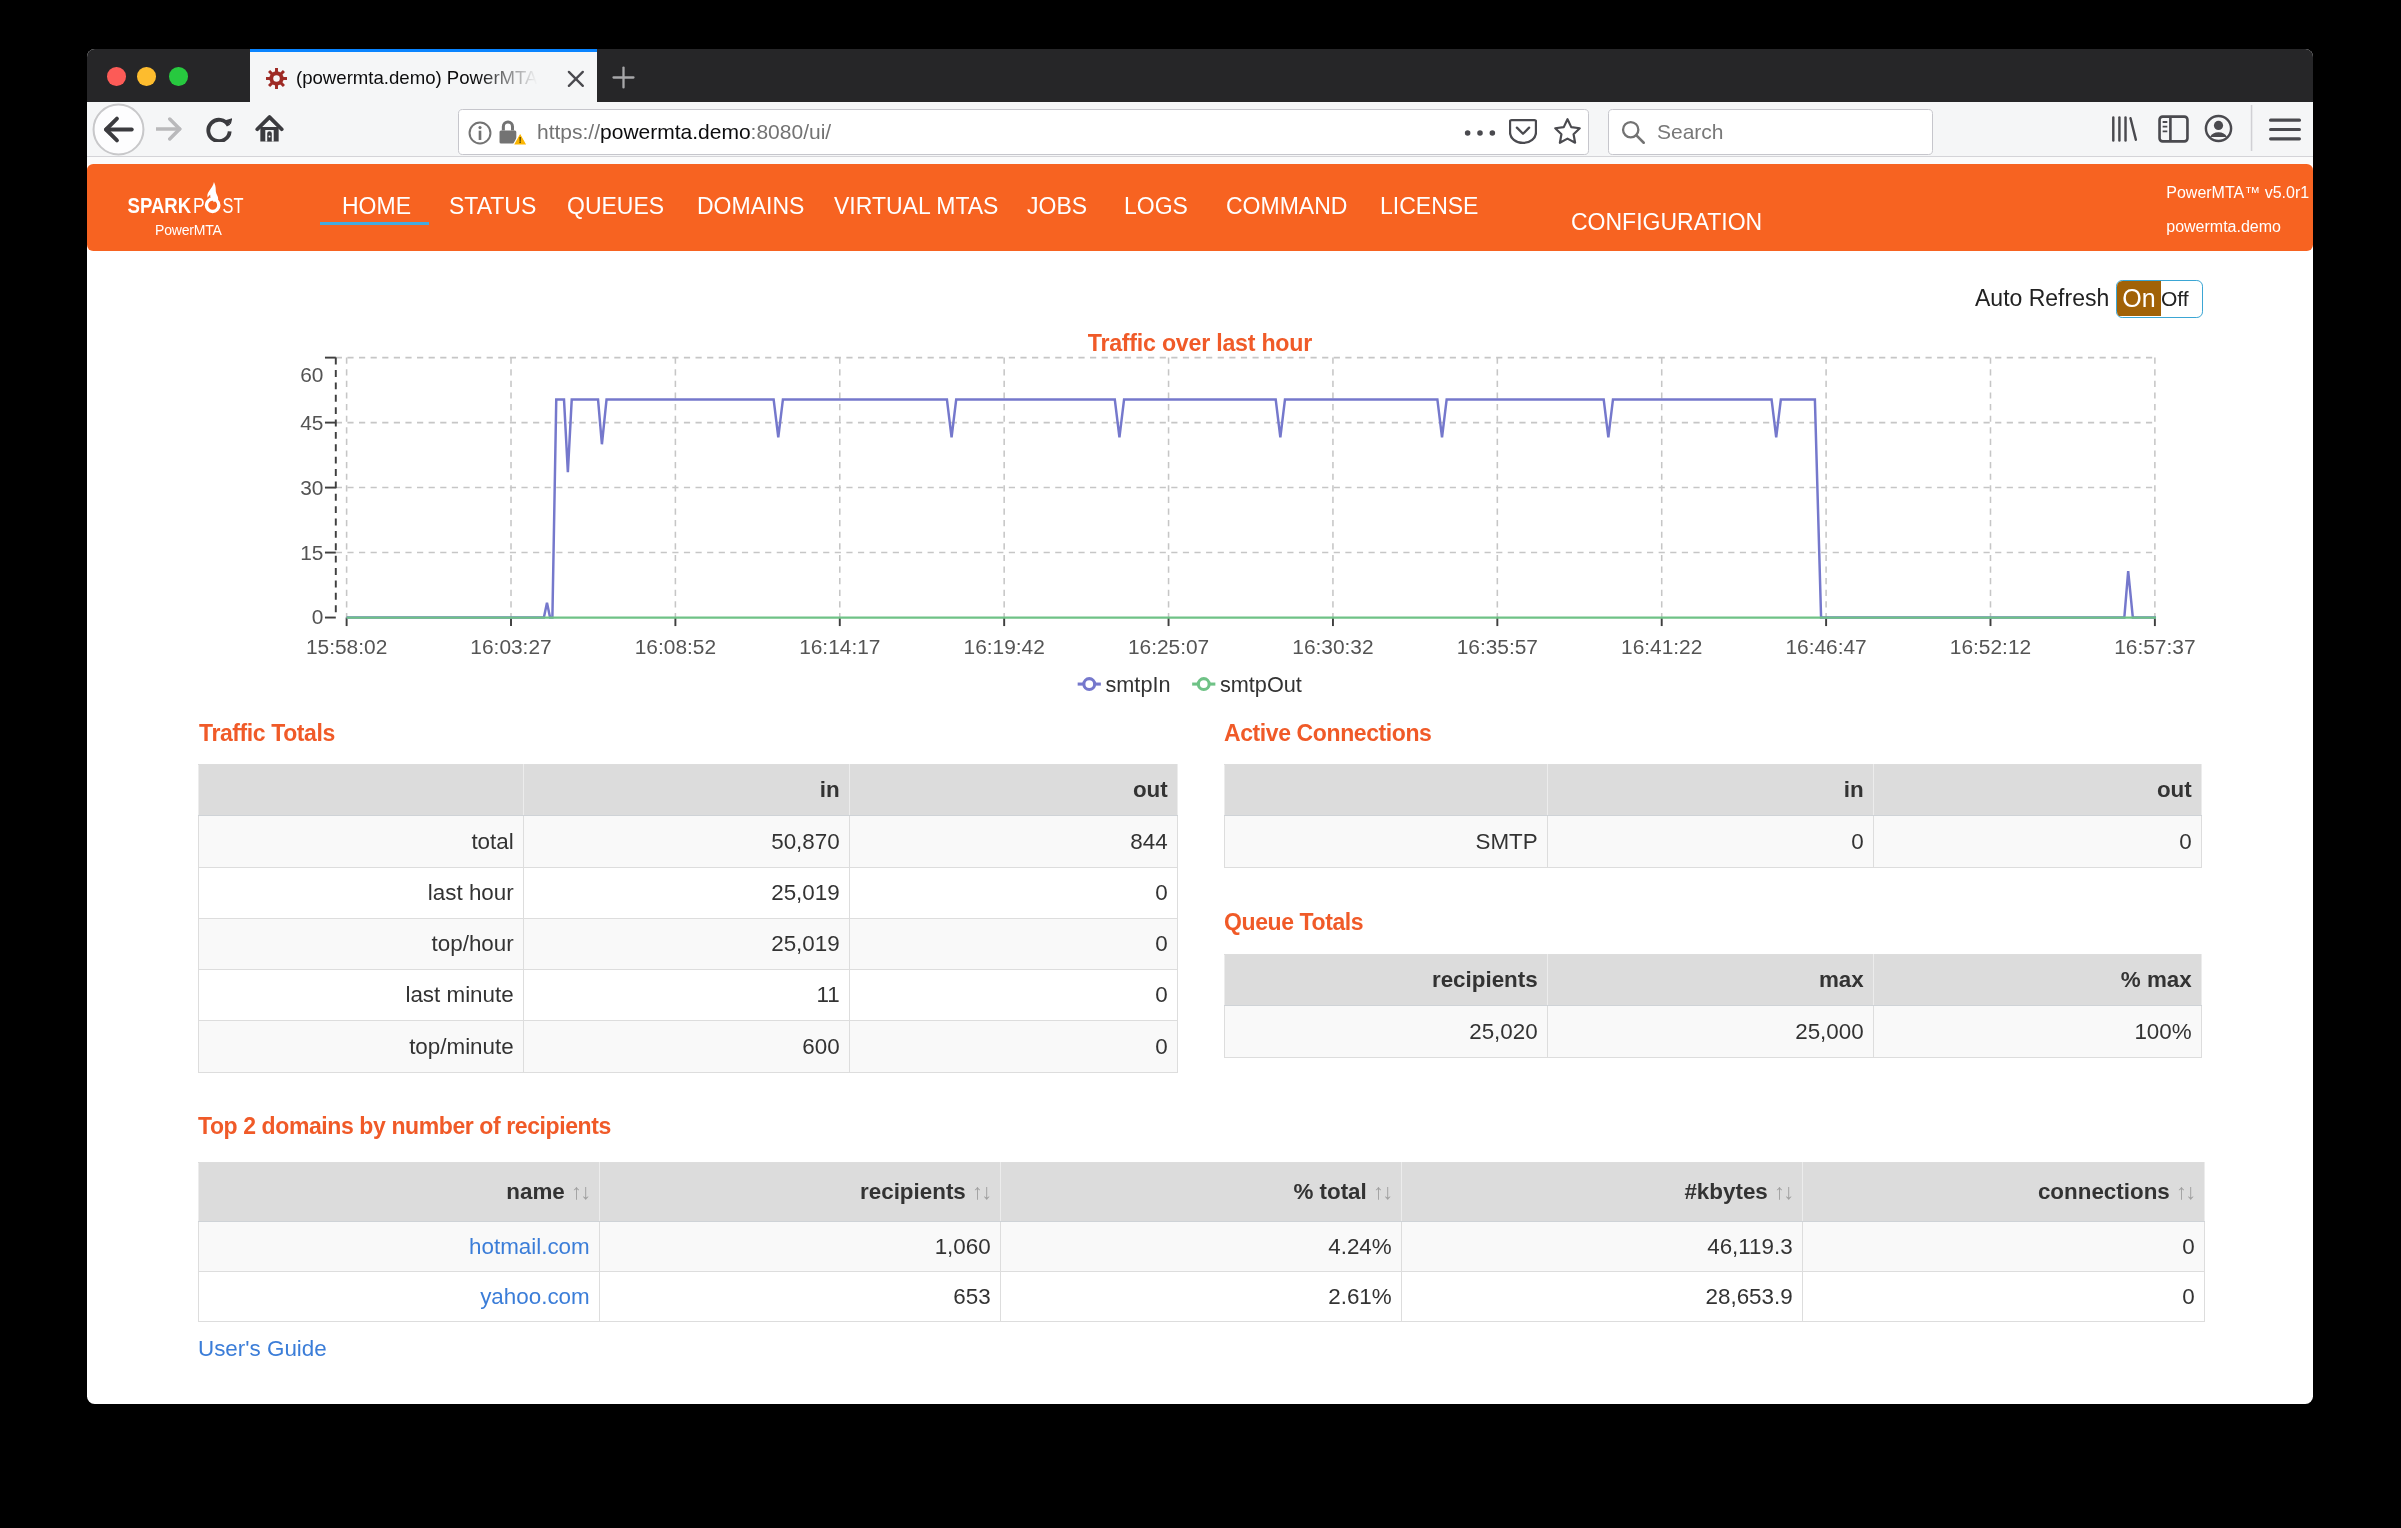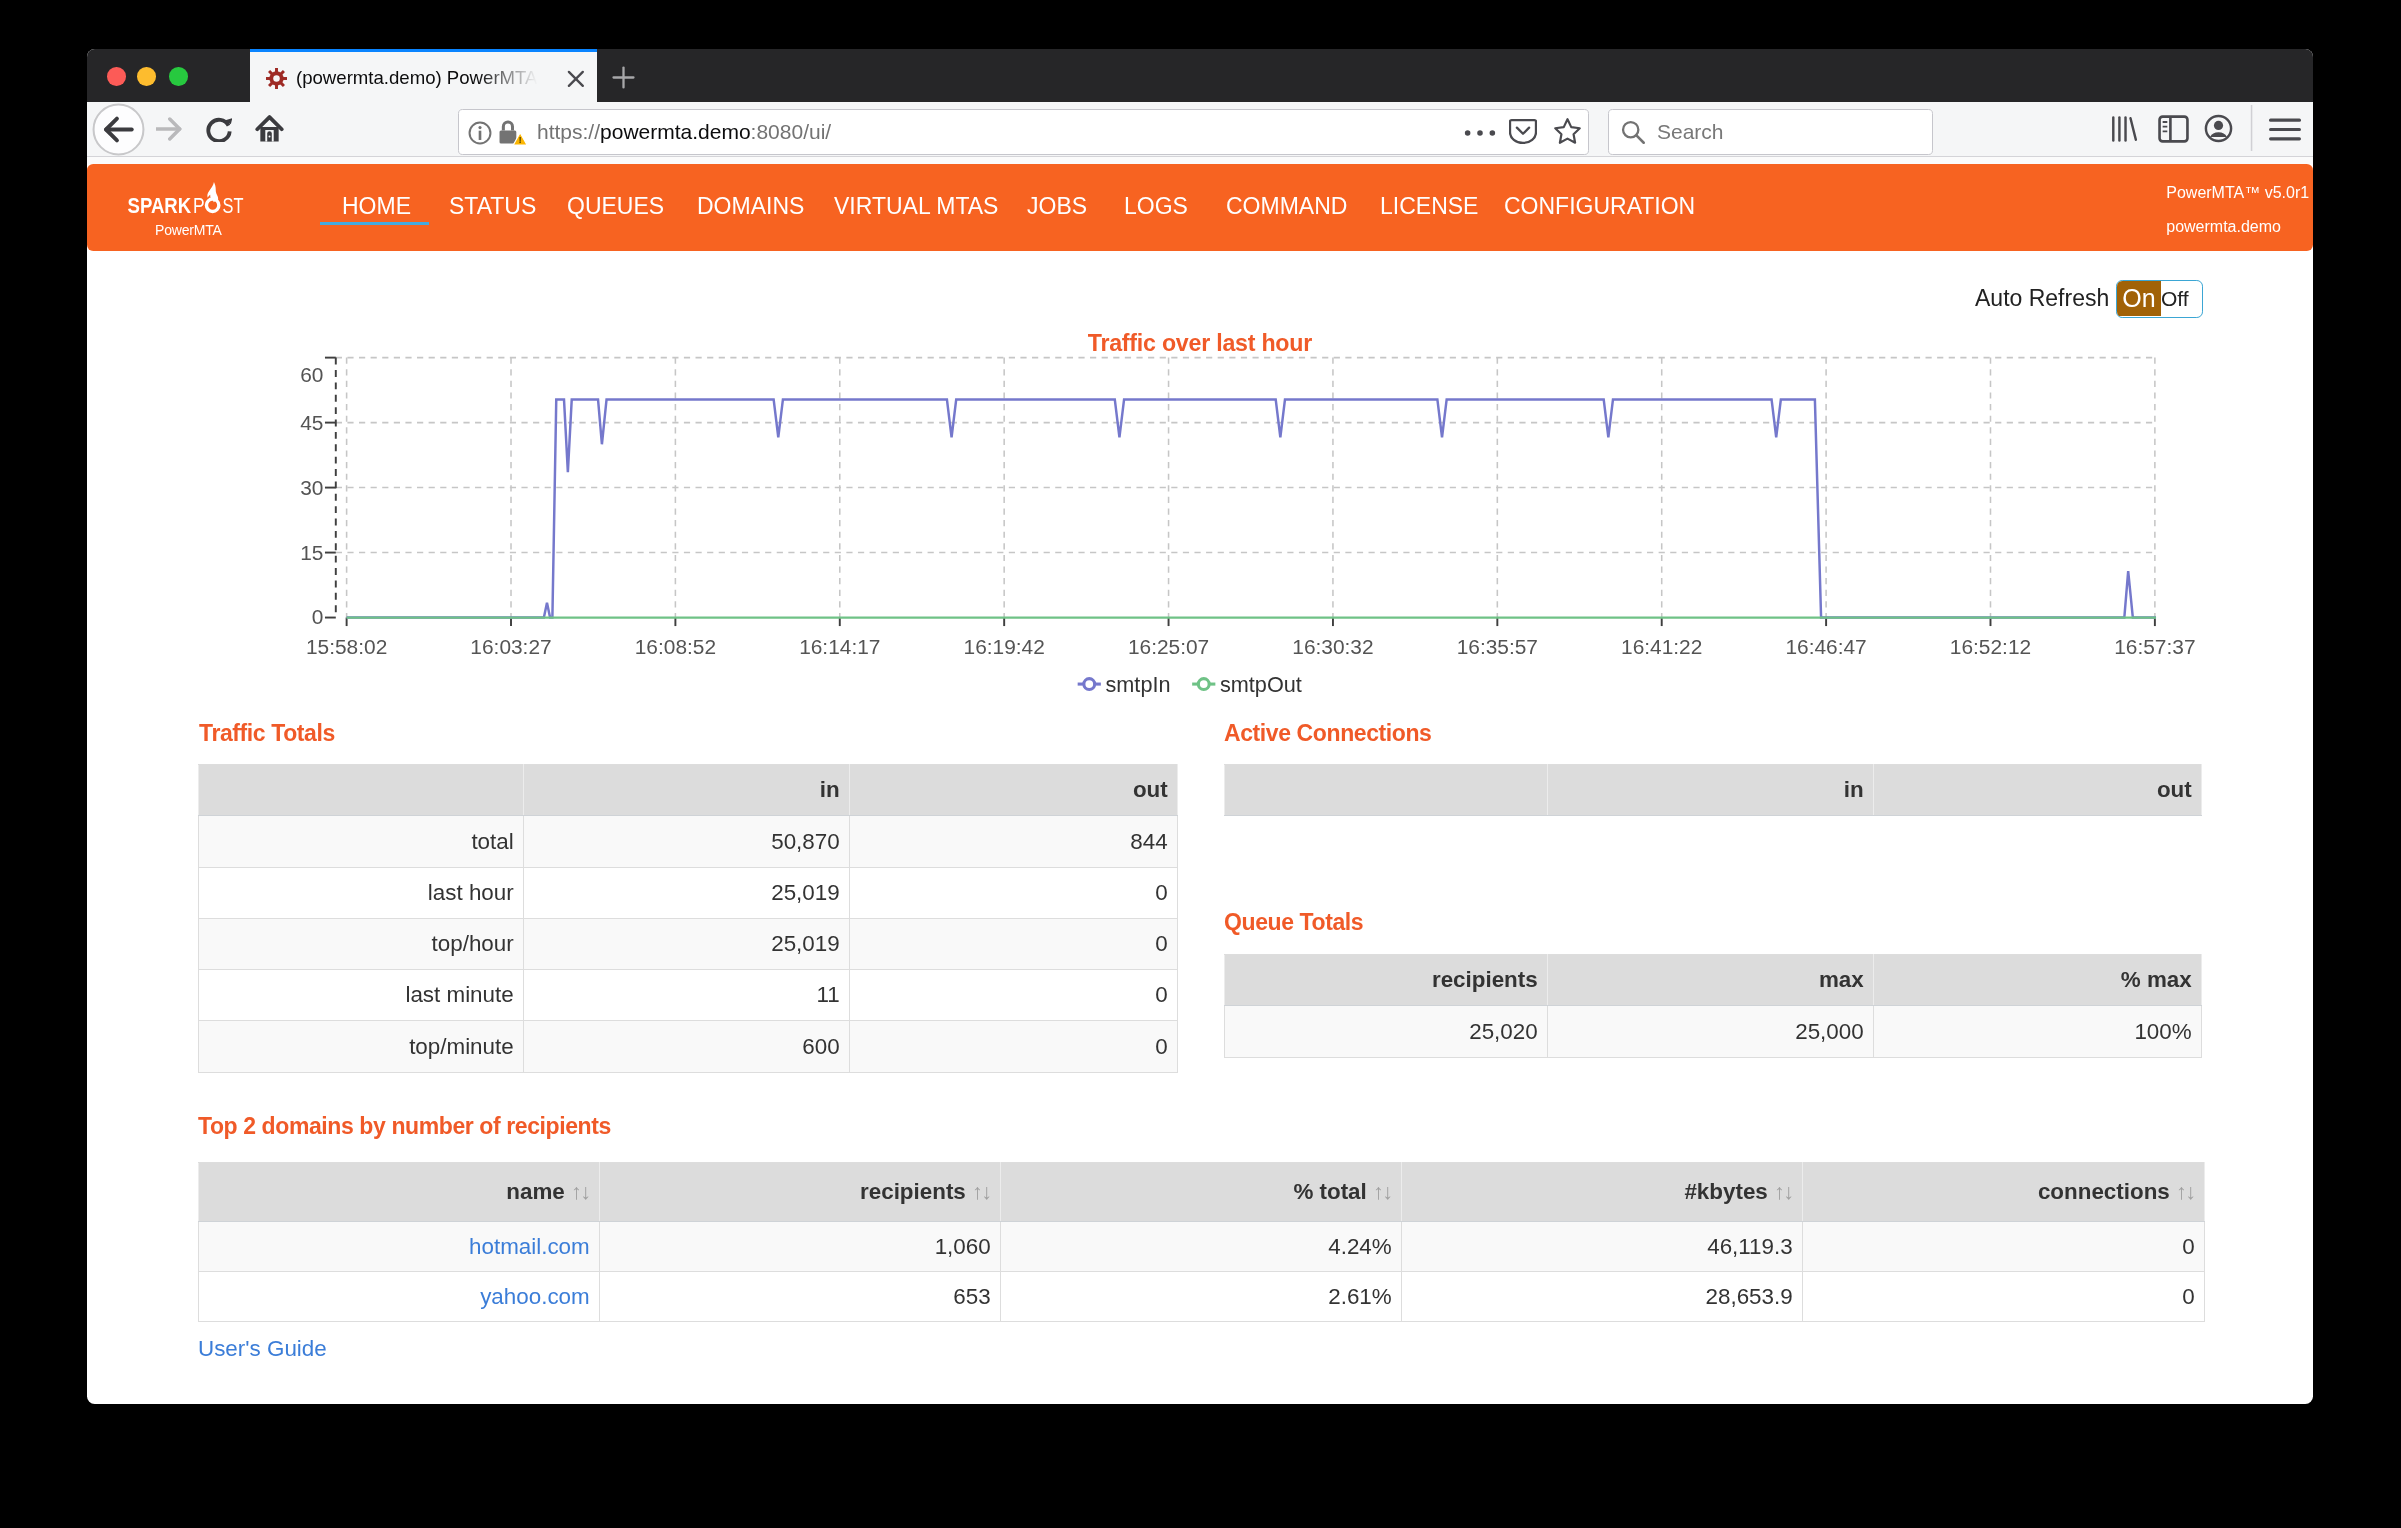--- a/index.html
+++ b/index.html
@@ -194,21 +194,21 @@
     <div class="nav">
       <div class="navlink active" style="left:255px; width:65px;">HOME</div>
       <div class="navlink" style="left:362px; width:84px;">STATUS</div>
       <div class="navlink" style="left:480px; width:94px;">QUEUES</div>
       <div class="navlink" style="left:610px; width:104px;">DOMAINS</div>
       <div class="navlink" style="left:747px; width:162px;">VIRTUAL MTAS</div>
       <div class="navlink" style="left:940px; width:57px;">JOBS</div>
       <div class="navlink" style="left:1037px; width:60px;">LOGS</div>
       <div class="navlink" style="left:1139px; width:118px;">COMMAND</div>
       <div class="navlink" style="left:1293px; width:94px;">LICENSE</div>
-      <div class="navlink" style="left:1417px; width:188px;">CONFIGURATION</div>
+      <div class="navlink" style="left:1484px; width:188px;margin-top:16px;">CONFIGURATION</div>
     </div>
     <div id="hdrright">PowerMTA™ v5.0r1<br>powermta.demo</div>
   </div>
 
   <div id="autorefresh">
     <div id="artext">Auto Refresh</div>
     <div id="toggle">
         <div class="on">On</div>
         <div class="off">Off</div>
       </div>
@@ -335,20 +335,25 @@
         <col style="width:323px">
         <col style="width:326px">
         <col style="width:328px">
       </colgroup>
     <tbody>
         <tr style="height:51px;">
           <th></th>
           <th>in</th>
           <th>out</th>
         </tr>
+    <tr class="odd" style="height:52px;">
+          <td>SMTP</td>
+          <td>0</td>
+          <td>0</td>
+        </tr>
   </tbody>
     </table>
   <div class="h2" style="left:1137px; top:860px;">Queue Totals</div>
   <table id="t3" style="left:1137px; top:905px; width:978px;">
     <colgroup>
         <col style="width:323px">
         <col style="width:326px">
         <col style="width:328px">
       </colgroup>
     <tbody>

